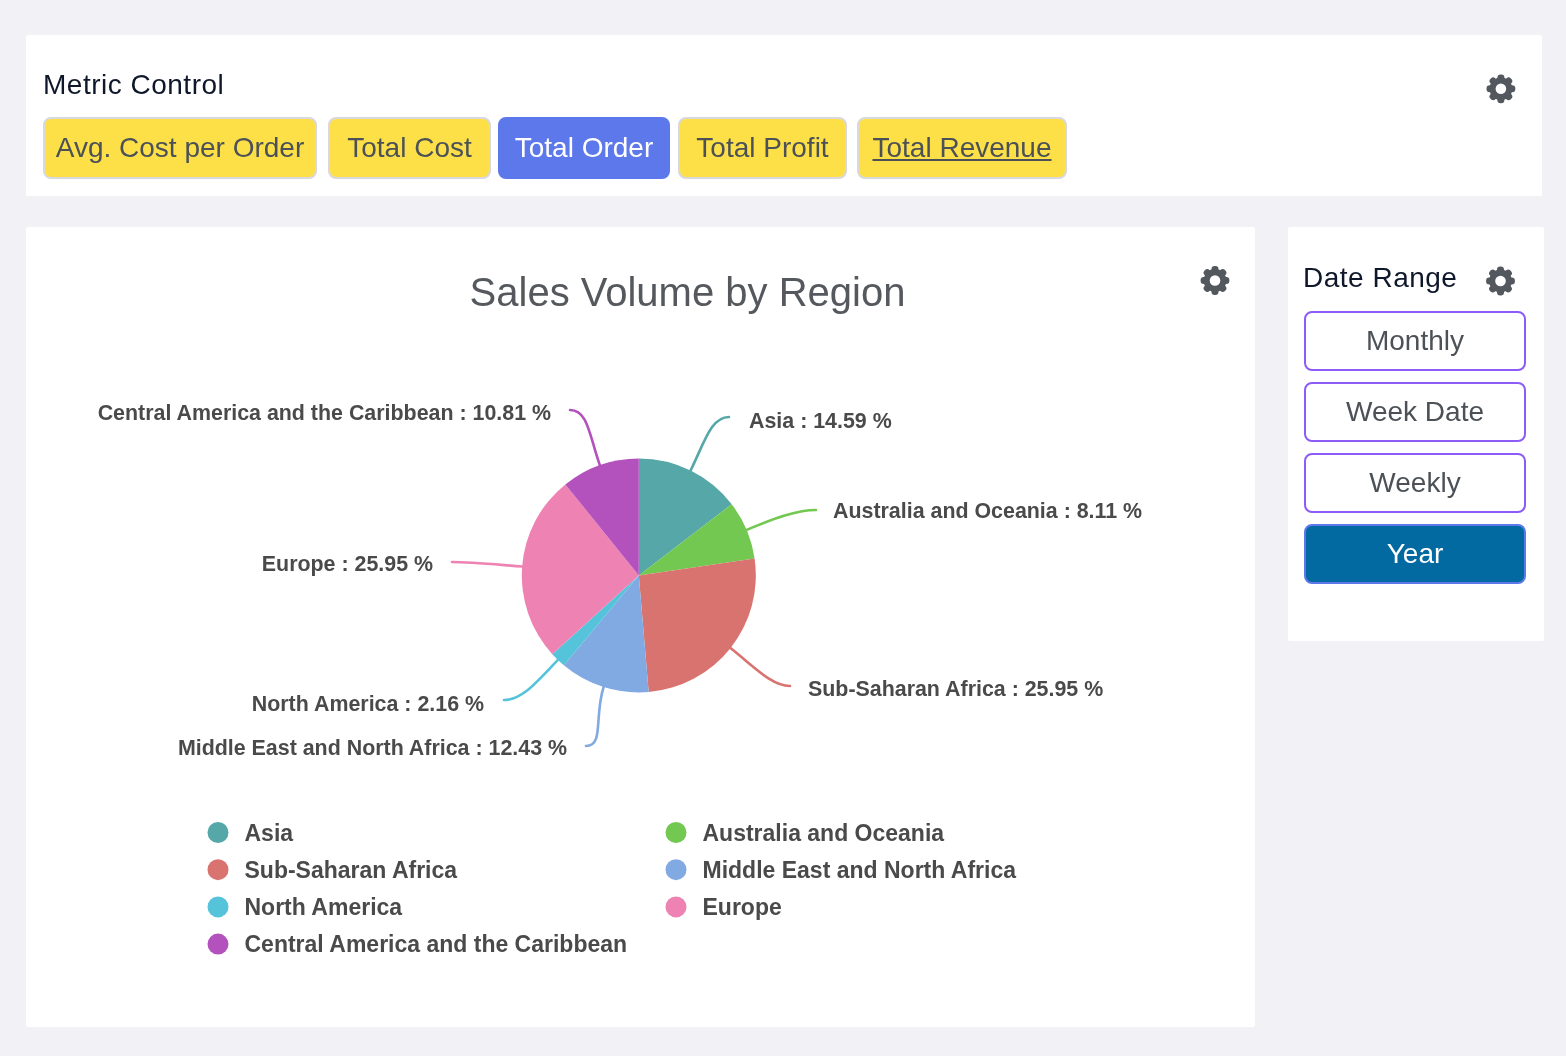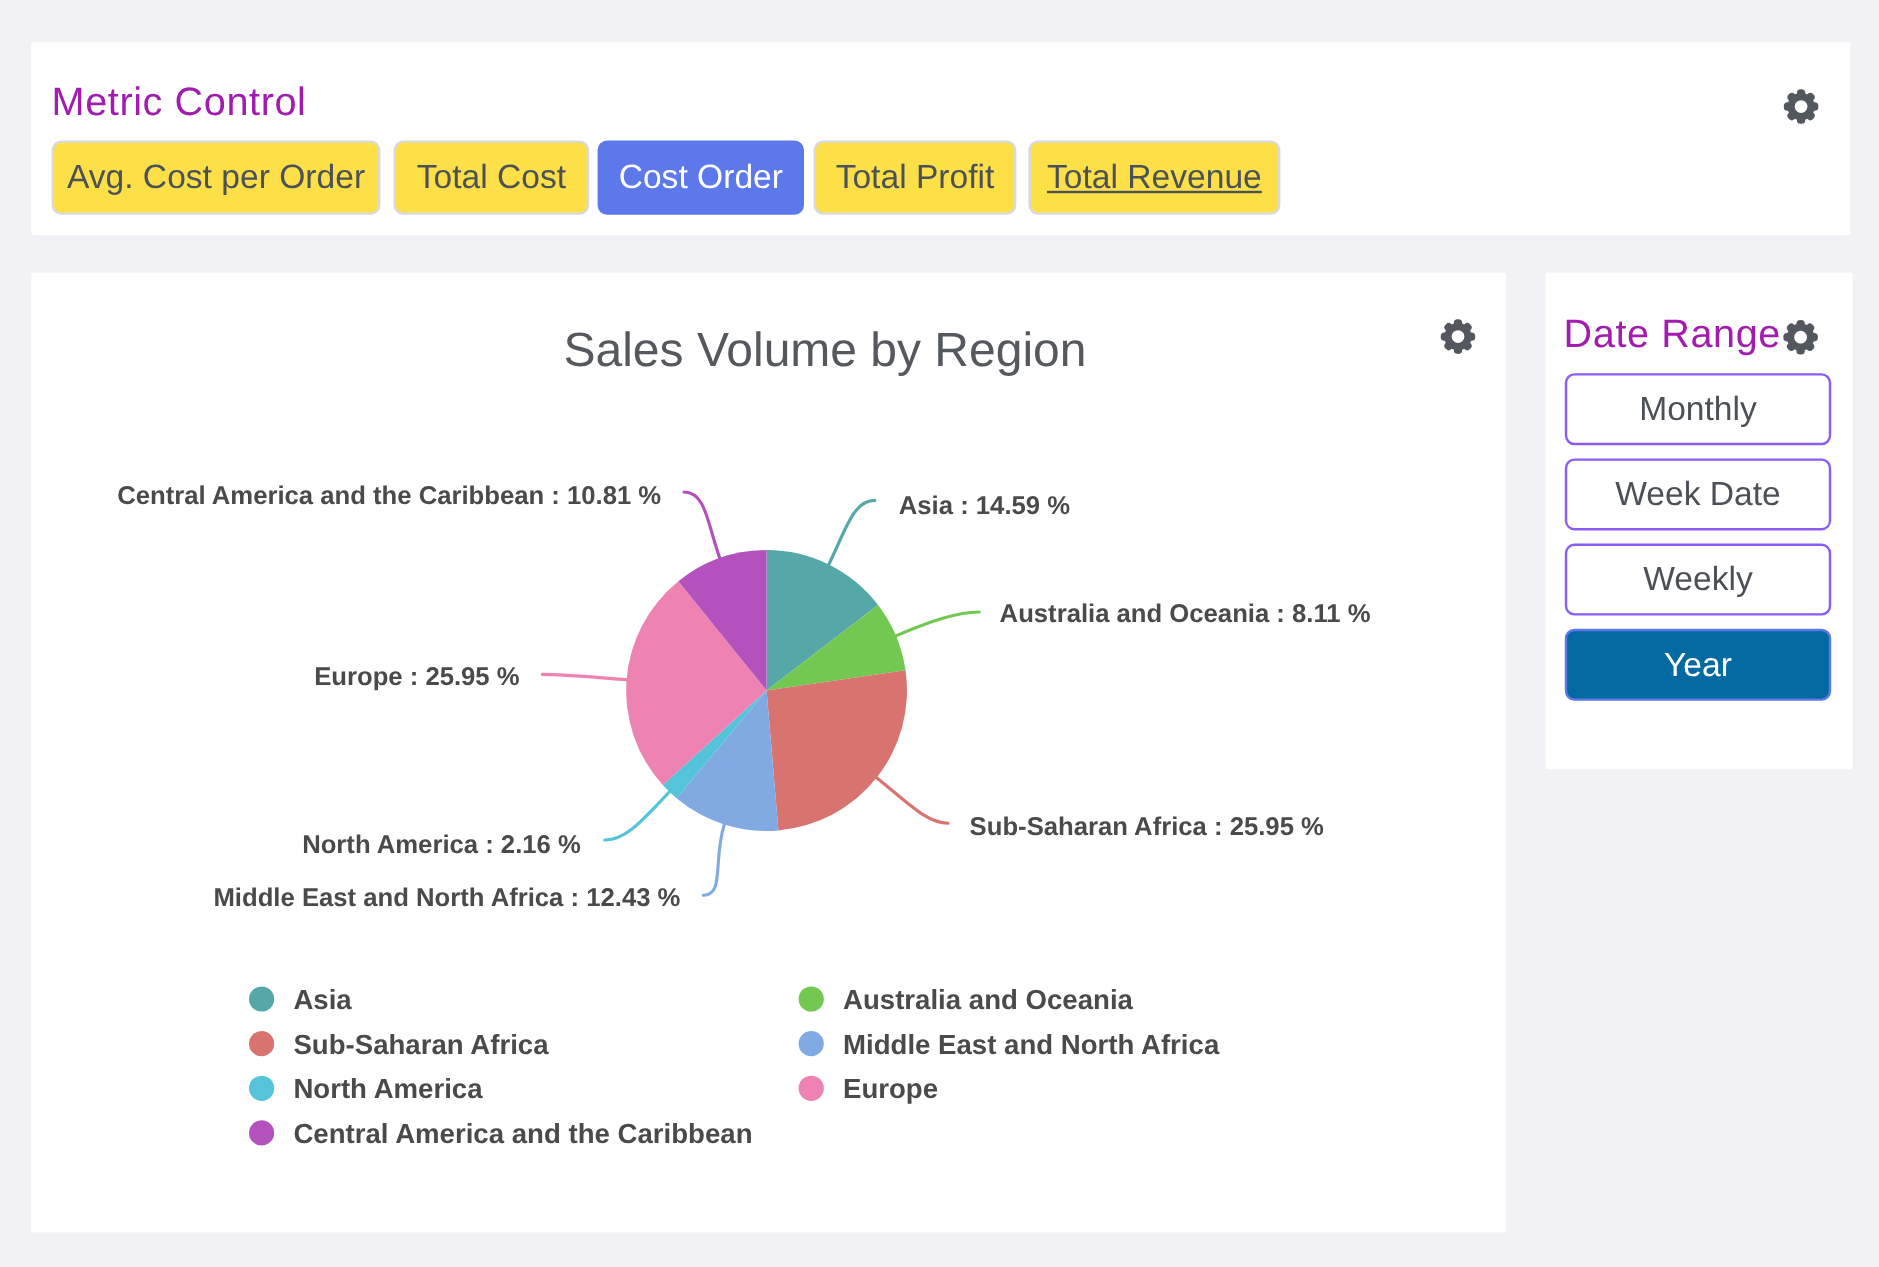--- a/index.html
+++ b/index.html
@@ -1,21 +1,21 @@
 <!DOCTYPE html>
 <html><head>
 <meta charset="utf-8">
 <style>
 * { margin:0; padding:0; box-sizing:border-box; }
 html,body { width:1566px; height:1056px; background:#f1f1f6; font-family:"Liberation Sans", sans-serif; overflow:hidden; }
 .card { position:absolute; background:#fff; border-radius:2px; }
 #card1 { left:26px; top:35px; width:1516px; height:161px; }
 #card2 { left:26px; top:227px; width:1229px; height:800px; }
 #card3 { left:1288px; top:227px; width:256px; height:414px; }
-.h { position:absolute; color:#a21caf; font-size:33px; line-height:28px; letter-spacing:0.5px; }
+.h { position:absolute; color:#0f172a; font-size:28px; line-height:28px; letter-spacing:0.5px; }
 #mc { left:43px; top:71px; }
 #dr { left:1303px; top:264px; }
 #title { position:absolute; left:26px; top:272px; width:1323px; text-align:center; font-size:40px; line-height:40px; color:#55595e; }
 .btn { position:absolute; height:62px; border:2px solid #d9d9dd; border-radius:8px; background:#fde047;
   color:#4b5157; font-size:28px; display:flex; align-items:center; justify-content:center; }
 .btn.sel { background:#5d78ea; border-color:#5d78ea; color:#ffffff; }
 #b1 { left:43px;  top:117px; width:274px; }
 #b2 { left:328px; top:117px; width:163px; }
 #b3 { left:498px; top:117px; width:172px; }
 #b4 { left:678px; top:117px; width:169px; }
@@ -31,21 +31,21 @@
 </head>
 <body>
 <div class="card" id="card1"></div>
 <div class="card" id="card2"></div>
 <div class="card" id="card3"></div>
 <div class="h" id="mc">Metric Control</div>
 <div id="title">Sales Volume by Region</div>
 <div class="h" id="dr">Date Range</div>
 <div class="btn" id="b1">Avg. Cost per Order</div>
 <div class="btn" id="b2">Total Cost</div>
-<div class="btn sel" id="b3">Cost Order</div>
+<div class="btn sel" id="b3">Total Order</div>
 <div class="btn" id="b4">Total Profit</div>
 <div class="btn" id="b5">Total Revenue</div>
 <div class="rbtn" id="r1">Monthly</div>
 <div class="rbtn" id="r2">Week Date</div>
 <div class="rbtn" id="r3">Weekly</div>
 <div class="rbtn sel" id="r4">Year</div>
 <svg id="overlay" width="1566" height="1056" viewBox="0 0 1566 1056">
 <defs>
 <g id="gear" fill="#53585e">
 <g id="teeth">

